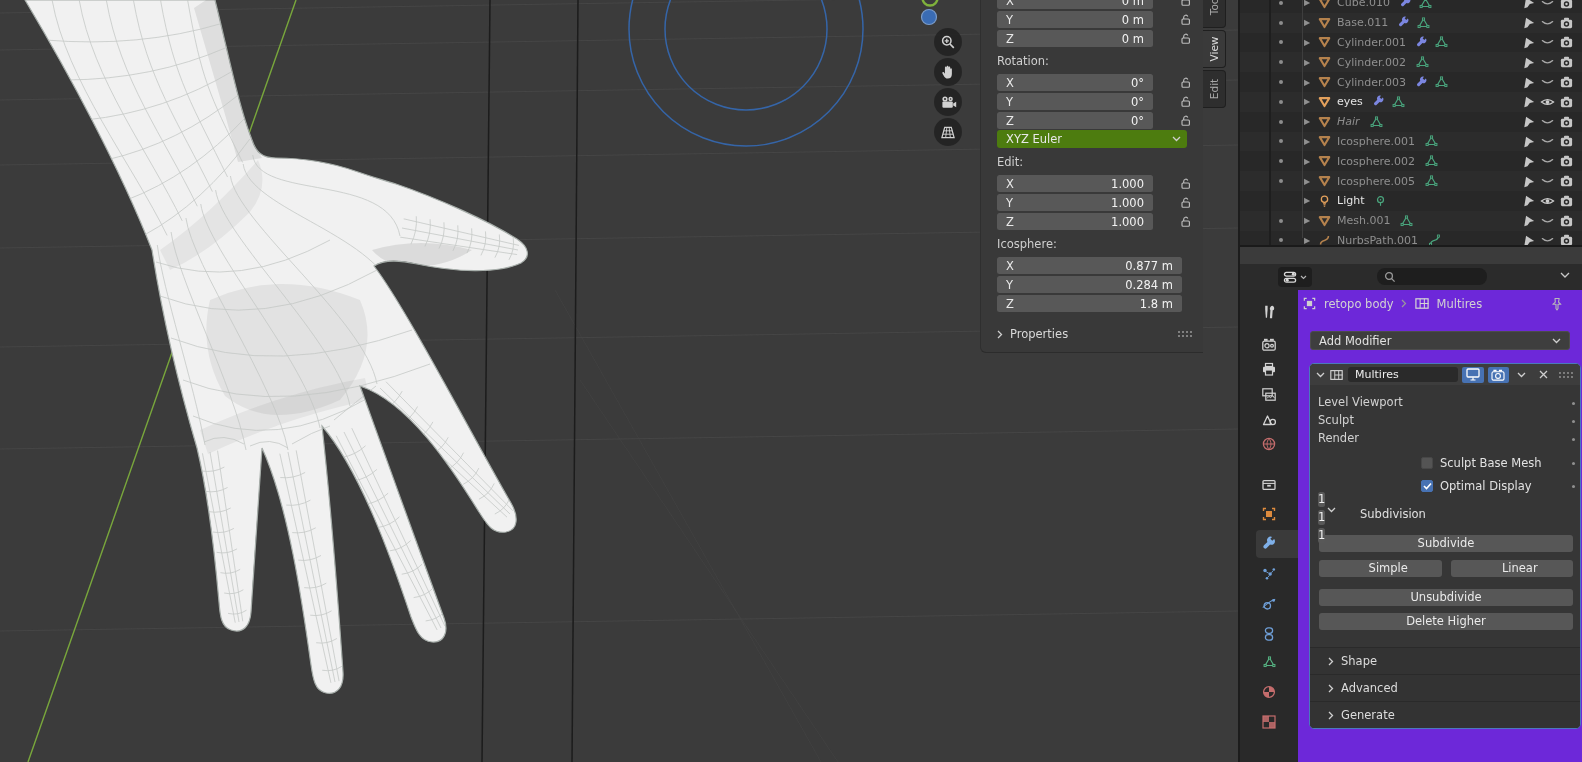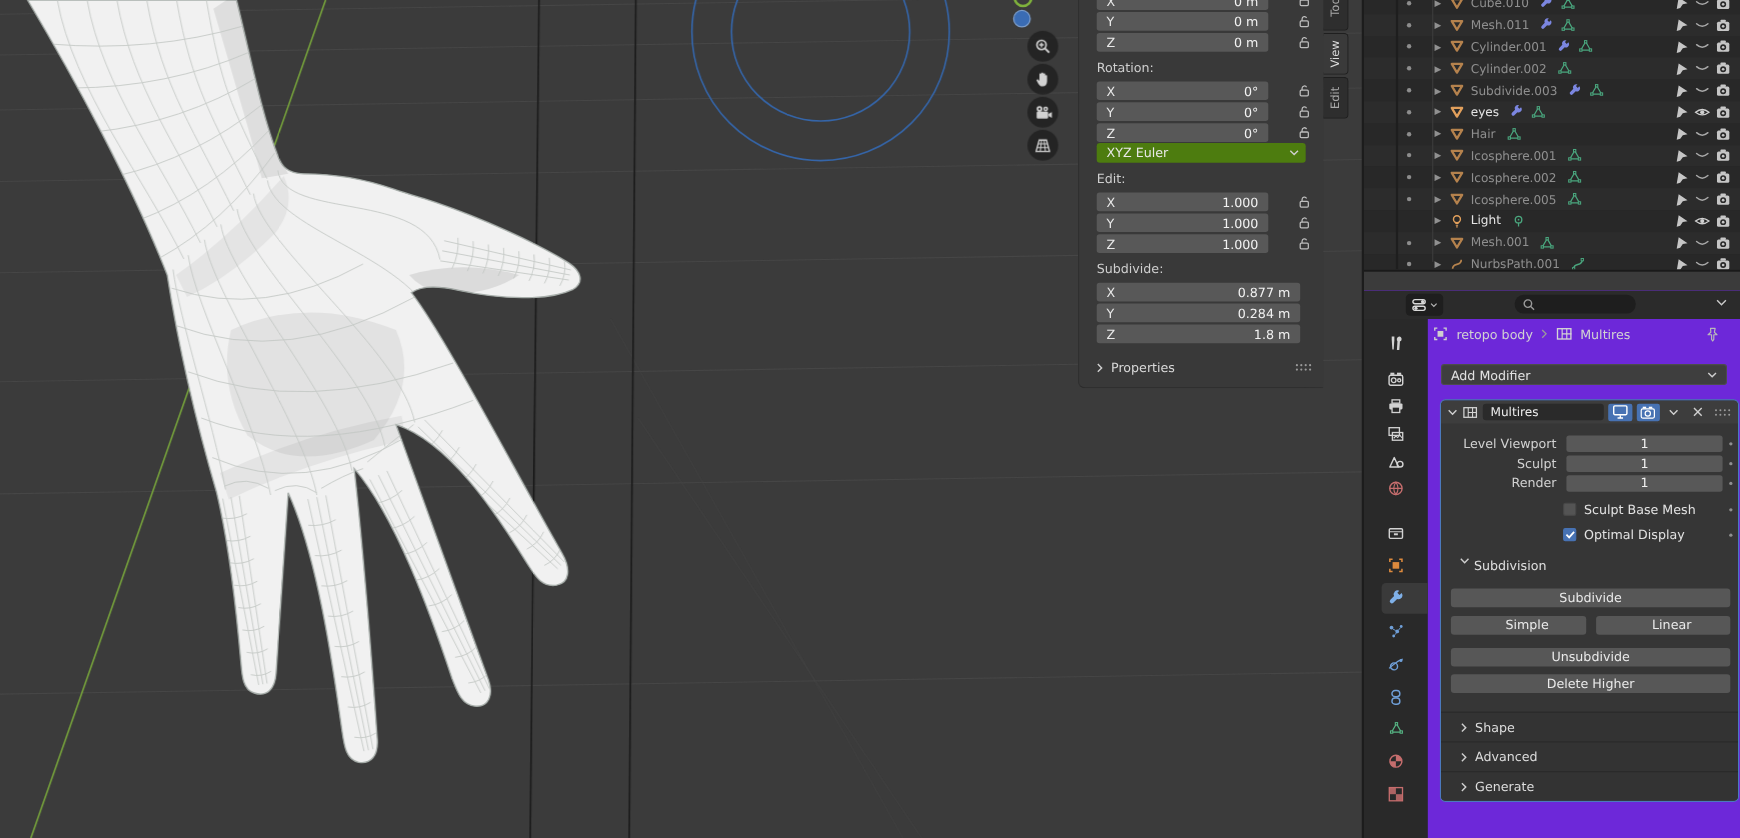--- a/index.html
+++ b/index.html
@@ -70,31 +70,31 @@
           border-radius:3px;box-sizing:border-box;display:flex;align-items:center;padding:0 8px;cursor:pointer;}
   .addmod span{font-size:11.5px;color:#e2e2e2;}
   .addmod .chev{margin-left:auto;}
   .modpanel{position:absolute;left:11px;top:73px;width:272px;height:366px;background:#363636;
             border:1px solid #4b79bd;border-radius:5px;box-sizing:border-box;overflow:hidden;}
   .mp-head{height:21px;background:#3d3d3d;display:flex;align-items:center;padding:0 6px;gap:4px;}
   .mp-name{width:106px;height:15px;background:#2a2a2a;border-radius:3px;color:#ededed;font-size:11px;
            display:flex;align-items:center;padding-left:7px;cursor:text;}
   .mp-tgl{width:22px;height:16px;border-radius:2px;background:#4772b3;display:flex;align-items:center;justify-content:center;cursor:pointer;}
   .mp-sq{width:18px;height:16px;display:flex;align-items:center;justify-content:center;cursor:pointer;}
-  .mrow{display:flex;align-items:center;height:16px;margin:2px 14px 0 8px;position:relative;}
+  .mrow{display:flex;align-items:flex-start;height:16px;margin:2px 14px 0 8px;position:relative;flex-direction:column;}
   .mrow .lbl{flex:0 0 97px;text-align:right;padding-right:9px;color:#d2d2d2;font-size:11.5px;}
   .mrow .fld{flex:1;height:15px;background:#585858;border-radius:2.5px;text-align:center;color:#f0f0f0;
              font-size:11.5px;line-height:15px;cursor:ew-resize;}
   .deco{position:absolute;right:-9px;top:50%;width:3px;height:3px;margin-top:-1px;border-radius:50%;background:#8f8f8f;}
   .chkrow{display:flex;align-items:center;margin:9px 14px 0 111px;position:relative;height:14px;}
   .chk{width:12px;height:12px;border-radius:2px;background:#545454;border:1px solid #474747;box-sizing:border-box;
        display:flex;align-items:center;justify-content:center;cursor:pointer;}
   .chk.on{background:#4772b3;border-color:#4772b3;}
   .chkrow span{margin-left:7px;color:#e2e2e2;font-size:11.5px;}
-  .subhead{display:flex;gap:4px;margin:14px 0 0 17px;color:#e0e0e0;font-size:11.5px;cursor:pointer;}
+  .subhead{display:flex;gap:24px;margin:14px 0 0 17px;color:#e0e0e0;font-size:11.5px;cursor:pointer;}
   .btn{height:17px;background:#575757;border-radius:3px;color:#eaeaea;font-size:11.5px;text-align:center;
        line-height:17px;cursor:pointer;}
   .btnfull{margin:0 7px 0 9px;}
   .btnrow{display:flex;gap:9px;margin:8px 7px 0 9px;}
   .btnrow .btn{flex:1;padding-left:16px;}
   .cpanels{position:absolute;left:0;bottom:0;width:100%;}
   .cpanel{height:26px;background:#333333;border-top:1px solid #2a2a2a;display:flex;align-items:center;
           gap:7px;padding-left:18px;color:#dddddd;font-size:11.5px;cursor:pointer;}
   .chev{display:inline-flex;}
 </style>
@@ -411,21 +411,21 @@
             <div class="tlock">
               <span style="display: inline-flex; align-items: center;">
                 <svg width="13" height="13" viewBox="0 0 13 13">
                   <rect x="3" y="6" width="7.4" height="5.2" rx="1" fill="none" stroke="#bdbdbd" stroke-width="1.15"></rect>
                   <path d="M4.7 6V4.3a2.15 2.15 0 0 1 4.1-.9" fill="none" stroke="#bdbdbd" stroke-width="1.15"></path>
                 </svg>
               </span>
             </div>
           </div>
         </div>
-      <div class="tlabel">Subdivide:</div>
+      <div class="tlabel">Icosphere:</div>
       <div id="dim-rows">
           <div class="trow">
             <div class="tfield wide">
               <span class="ax">X</span>
               <span class="val">0.877 m</span>
             </div>
           </div>
           <div class="trow">
             <div class="tfield wide">
               <span class="ax">Y</span>
@@ -524,21 +524,21 @@
             </div>
           </div>
           <div class="ol-row alt">
             <span class="ol-dot"></span>
             <span class="ol-arrow">▶</span>
             <span class="ol-icon">
               <svg width="15" height="14" viewBox="0 0 16 16">
                 <path d="M2.6 3.6h10.8L8 12.6z" fill="none" stroke="#b5824d" stroke-width="2.4" stroke-linejoin="round"></path>
               </svg>
             </span>
-            <span class="ol-name" style="color: rgb(143, 143, 143);">Mesh.011</span>
+            <span class="ol-name" style="color: rgb(143, 143, 143);">Base.011</span>
             <span class="ol-extra">
               <svg width="14" height="13" viewBox="0 0 16 16">
                 <path d="M13.5 5.2a3.6 3.6 0 0 1-4.9 3.4L5.2 12a1.9 1.9 0 1 1-2.7-2.7l3.4-3.4A3.6 3.6 0 0 1 10.6 1L8.8 2.8l2 2L12.6 3c.6.6.9 1.4.9 2.2z" fill="#7b86e0"></path>
               </svg>
             </span>
             <span class="ol-extra">
               <svg width="15" height="14" viewBox="0 0 16 16">
                 <path d="M8 3.4L13 12H3z" fill="none" stroke="#4aa67e" stroke-width="1.3"></path>
                 <rect x="6.8" y="2.2" width="2.4" height="2.4" fill="#282828" stroke="#4aa67e" stroke-width="1.1"></rect>
                 <rect x="11.8" y="10.8" width="2.4" height="2.4" fill="#282828" stroke="#4aa67e" stroke-width="1.1"></rect>
@@ -648,21 +648,21 @@
             </div>
           </div>
           <div class="ol-row">
             <span class="ol-dot"></span>
             <span class="ol-arrow">▶</span>
             <span class="ol-icon">
               <svg width="15" height="14" viewBox="0 0 16 16">
                 <path d="M2.6 3.6h10.8L8 12.6z" fill="none" stroke="#b5824d" stroke-width="2.4" stroke-linejoin="round"></path>
               </svg>
             </span>
-            <span class="ol-name" style="color: rgb(143, 143, 143);">Subdivide.003</span>
+            <span class="ol-name" style="color: rgb(143, 143, 143);">Cylinder.003</span>
             <span class="ol-extra">
               <svg width="14" height="13" viewBox="0 0 16 16">
                 <path d="M13.5 5.2a3.6 3.6 0 0 1-4.9 3.4L5.2 12a1.9 1.9 0 1 1-2.7-2.7l3.4-3.4A3.6 3.6 0 0 1 10.6 1L8.8 2.8l2 2L12.6 3c.6.6.9 1.4.9 2.2z" fill="#7b86e0"></path>
               </svg>
             </span>
             <span class="ol-extra">
               <svg width="15" height="14" viewBox="0 0 16 16">
                 <path d="M8 3.4L13 12H3z" fill="none" stroke="#4aa67e" stroke-width="1.3"></path>
                 <rect x="6.8" y="2.2" width="2.4" height="2.4" fill="#282828" stroke="#4aa67e" stroke-width="1.1"></rect>
                 <rect x="11.8" y="10.8" width="2.4" height="2.4" fill="#282828" stroke="#4aa67e" stroke-width="1.1"></rect>
@@ -735,21 +735,21 @@
             </div>
           </div>
           <div class="ol-row">
             <span class="ol-dot"></span>
             <span class="ol-arrow">▶</span>
             <span class="ol-icon">
               <svg width="15" height="14" viewBox="0 0 16 16">
                 <path d="M2.6 3.6h10.8L8 12.6z" fill="none" stroke="#b5824d" stroke-width="2.4" stroke-linejoin="round"></path>
               </svg>
             </span>
-            <span class="ol-name" style="color: rgb(143, 143, 143);">Hair</span>
+            <span class="ol-name" style="color: rgb(143, 143, 143); font-style: italic;">Hair</span>
             <span class="ol-extra">
               <svg width="15" height="14" viewBox="0 0 16 16">
                 <path d="M8 3.4L13 12H3z" fill="none" stroke="#4aa67e" stroke-width="1.3"></path>
                 <rect x="6.8" y="2.2" width="2.4" height="2.4" fill="#282828" stroke="#4aa67e" stroke-width="1.1"></rect>
                 <rect x="11.8" y="10.8" width="2.4" height="2.4" fill="#282828" stroke="#4aa67e" stroke-width="1.1"></rect>
                 <rect x="1.8" y="10.8" width="2.4" height="2.4" fill="#282828" stroke="#4aa67e" stroke-width="1.1"></rect>
               </svg>
             </span>
             <div class="ol-right">
               <span class="ric">

